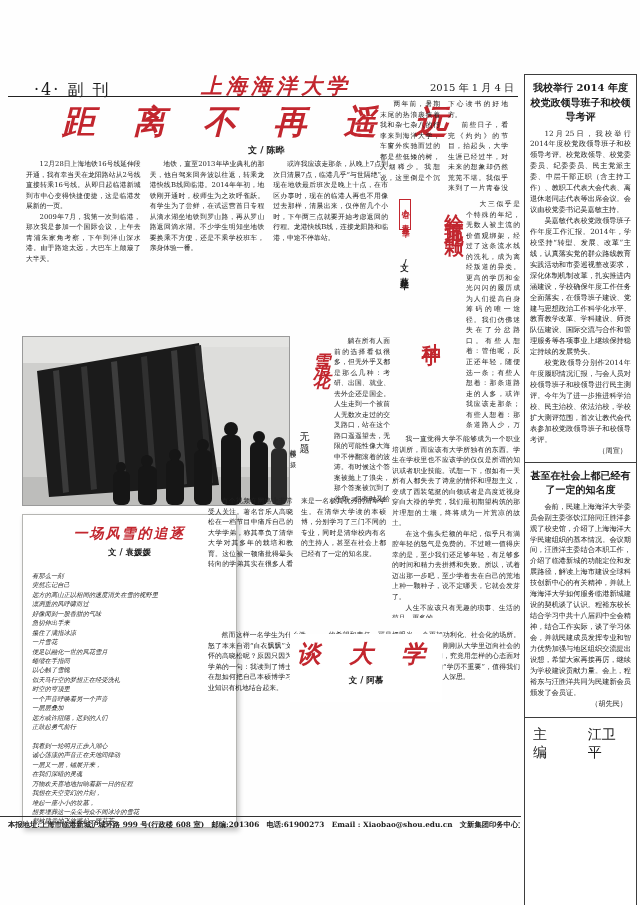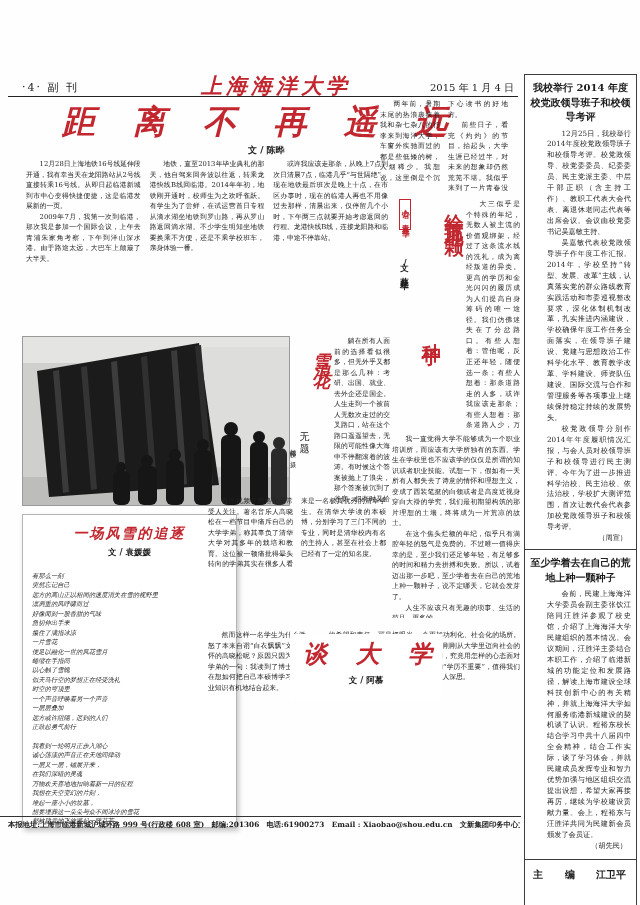--- a/index.html
+++ b/index.html
@@ -1,21 +1,21 @@
 <!DOCTYPE html>
 <html><head>
 <meta charset="utf-8">
 <style>
   * { margin:0; padding:0; box-sizing:border-box; }
   html,body { width:640px; height:905px; background:#ffffff; overflow:hidden;
               font-family:"DejaVu Serif","Liberation Serif",serif; color:#1d1d1d; }
   #page { position:relative; width:640px; height:905px; background:#fefefe; }
 
   
-  .hdr-left   { position:absolute; left:22px;  top:80px; font-size:11px; letter-spacing:2px; }
+  .hdr-left   { position:absolute; left:34px;  top:80px; font-size:16px; letter-spacing:2px; }
   .masthead   { position:absolute; left:196px; top:72px; width:160px; text-align:center;
                 font-size:21px; font-weight:bold; font-style:italic; letter-spacing:4px; color:#c2262e; }
   .hdr-date   { position:absolute; left:430px; top:81px; font-size:10px; }
   .hdr-rule   { position:absolute; left:8px; top:96px; width:510px; border-top:1.6px solid #222; }
 
   
   .a1-title  { position:absolute; left:62px; top:100px; width:310px; text-align:center;
                font-size:33px; font-weight:bold; letter-spacing:13px; color:#c2262e;
                font-style:italic; white-space:nowrap; }
   .a1-byline { position:absolute; left:248px; top:144px; font-size:9px; font-weight:bold; }
@@ -64,35 +64,35 @@
               font-style:italic; }
 
   
   .uni-intro { position:absolute; left:208px; top:496px; width:178px; height:128px;
                column-count:2; column-gap:8px; overflow:hidden; }
   .uni-main  { position:absolute; left:208px; top:630px; width:312px; height:184px;
                column-count:3; column-gap:9px; overflow:hidden; }
   .uni-title-block { position:absolute; left:290px; top:634px; width:152px; height:68px;
                background:#fff; text-align:center; padding-top:4px; }
   .uni-title { font-size:24px; font-weight:bold; color:#c2262e; letter-spacing:10px;
-               font-style:italic; white-space:nowrap;text-align:right; }
+               font-style:italic; white-space:nowrap; }
   .uni-byline{ font-size:8.5px; font-weight:bold; margin-top:5px; }
 
   
   .sidebar { position:absolute; left:524px; top:74px; width:113px; height:904px;
              border:1px solid #3d3d3d; padding:6px 5px 0; background:#fff; overflow:hidden; }
   .sb-title { font-size:10px; font-weight:bold; text-align:center; line-height:1.45;
               margin-bottom:4px; }
-  .sb-body  { font-size:7.2px; line-height:1.52; text-align:justify;margin-left:17px; }
+  .sb-body  { font-size:7.2px; line-height:1.52; text-align:justify; }
   .sb-body p{ text-indent:2em; }
   .sb-sign  { text-align:right; font-size:7.2px; padding-right:4px; }
   .sb-sep   { border-top:1px solid #3d3d3d; margin:6px -5px 6px; }
   .staff    { border-top:1px solid #3d3d3d; margin:8px -5px 0; }
   .staff-row{ display:flex; justify-content:space-between; padding:8px 10px 0 8px;
-              font-size:10px; font-weight:bold;text-align:right; }
+              font-size:14px; font-weight:normal; }
   .staff-role{ letter-spacing:6px; }
 
   
   .footer-rule { position:absolute; left:0px; top:816px; width:521px; border-top:1px solid #333; }
   .footer-text { position:absolute; left:8px; top:820px; width:512px; font-size:7.3px;
                  font-weight:bold; color:#222; white-space:nowrap; overflow:hidden; }
 </style>
 </head>
 <body>
 
@@ -232,21 +232,21 @@
 
   <div class="sidebar">
     <div class="sb-title">我校举行 2014 年度校党政领导班子和校领导考评</div>
     <div class="sb-body">
         <p>12月25日，我校举行2014年度校党政领导班子和校领导考评。校党政领导、校党委委员、纪委委员、民主党派主委、中层干部正职（含主持工作）、教职工代表大会代表、离退休老同志代表等出席会议。会议由校党委书记吴嘉敏主持。</p>
         <p>吴嘉敏代表校党政领导班子作年度工作汇报。2014年，学校坚持“转型、发展、改革”主线，认真落实党的群众路线教育实践活动和市委巡视整改要求，深化体制机制改革，扎实推进内涵建设，学校确保年度工作任务全面落实，在领导班子建设、党建与思想政治工作科学化水平、教育教学改革、学科建设、师资队伍建设、国际交流与合作和管理服务等各项事业上继续保持稳定持续的发展势头。</p>
         <p>校党政领导分别作2014年年度履职情况汇报，与会人员对校领导班子和校领导进行民主测评。今年为了进一步推进科学治校、民主治校、依法治校，学校扩大测评范围，首次让教代会代表参加校党政领导班子和校领导考评。</p>
       </div>
     <div class="sb-sign">（周宣）</div>
     <div class="sb-sep"></div>
-    <div class="sb-title">至少学着去在自己的荒地上种一颗种子</div>
+    <div class="sb-title">甚至在社会上都已经有了一定的知名度</div>
     <div class="sb-body">
         <p>会前，民建上海海洋大学委员会副主委张饮江陪同汪胜洋参观了校史馆，介绍了上海海洋大学民建组织的基本情况。会议期间，汪胜洋主委结合本职工作，介绍了临港新城的功能定位和发展路径，解读上海市建设全球科技创新中心的有关精神，并就上海海洋大学如何服务临港新城建设的契机谈了认识。程裕东校长结合学习中共十八届四中全会精神，结合工作实际，谈了学习体会，并就民建成员发挥专业和智力优势加强与地区组织交流提出设想，希望大家再接再厉，继续为学校建设贡献力量。会上，程裕东与汪胜洋共同为民建新会员颁发了会员证。</p>
       </div>
     <div class="sb-sign">（胡先民）</div>
     <div class="staff">
       <div class="staff-row">
         <span class="staff-role">主　编</span>
         <span class="staff-name">江卫平</span>
       </div>
       <div class="staff-row">

